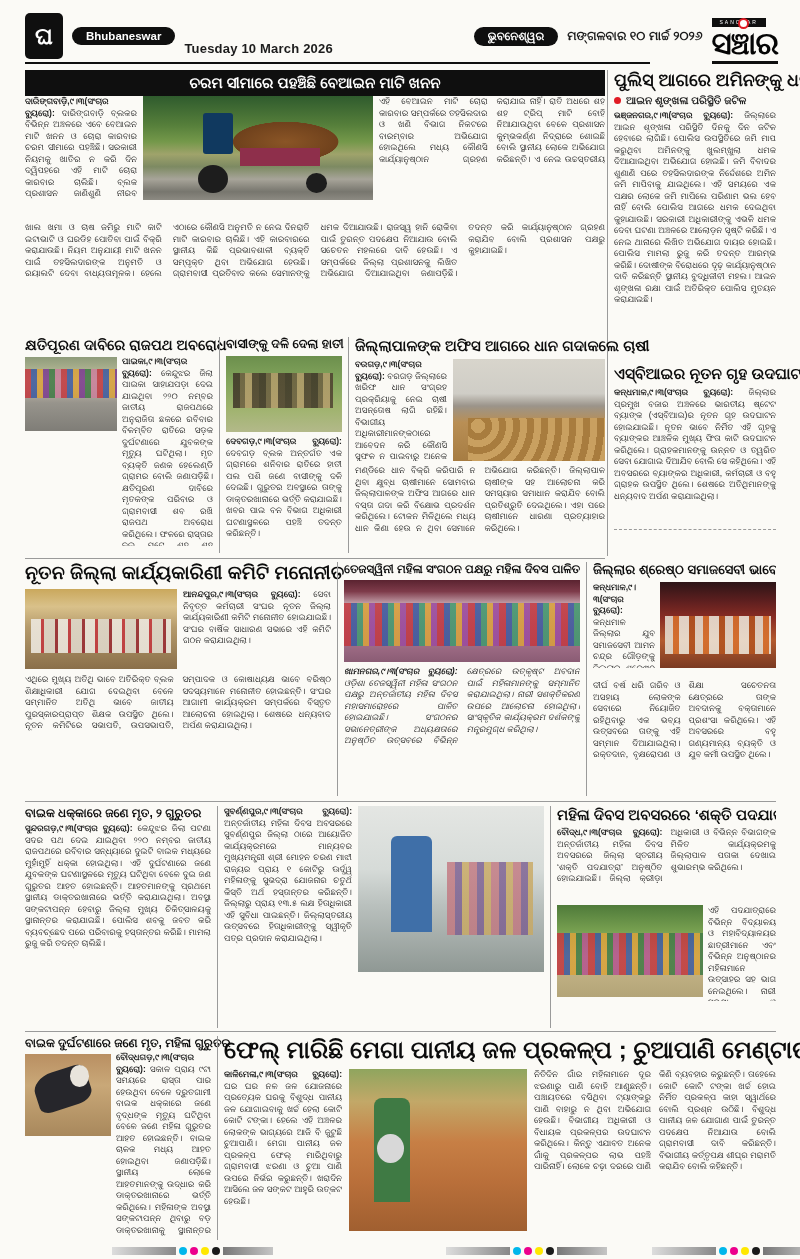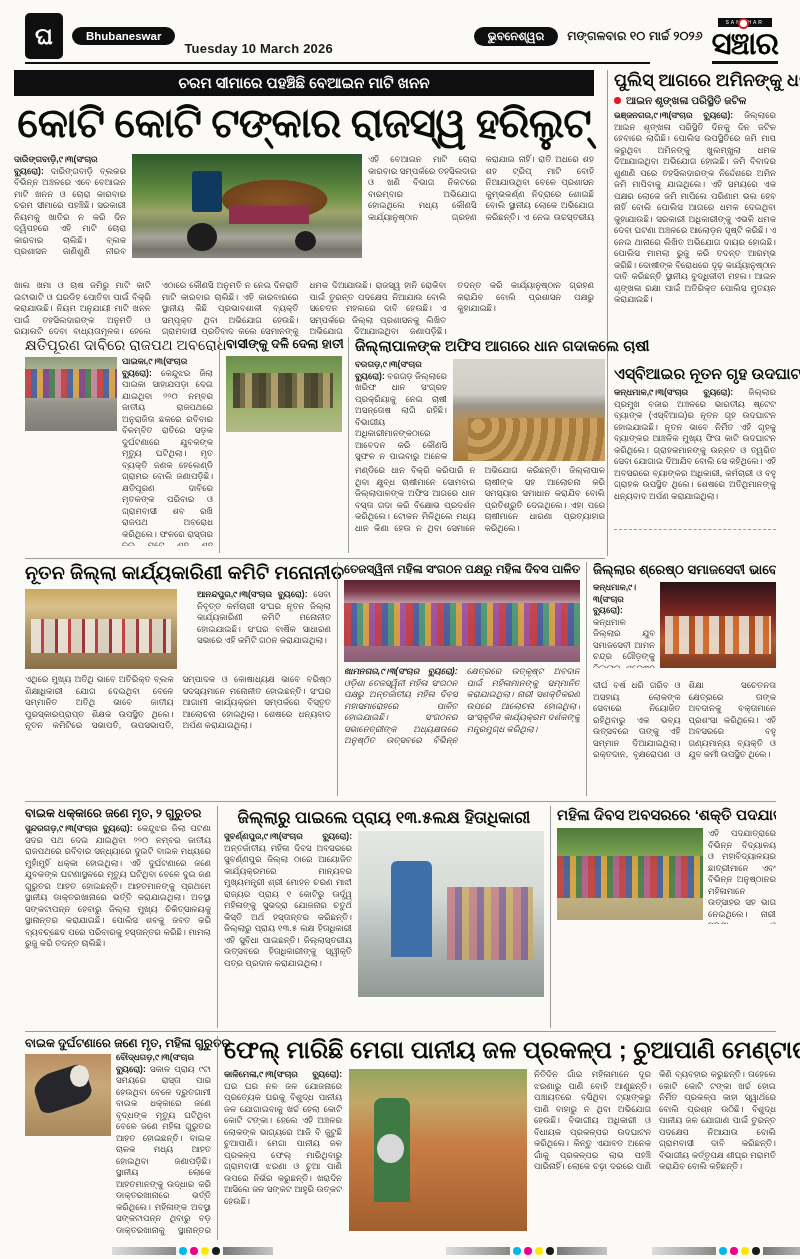--- a/index.html
+++ b/index.html
@@ -6,34 +6,34 @@
   .page{position:relative;width:800px;height:1259px;margin:0 auto;background:#fbfaf6;
         font-family:"Liberation Sans","DejaVu Sans",sans-serif;color:#1c1c1c;overflow:hidden;}
   
   .hdr{position:absolute;left:25px;right:22px;top:12px;height:48px;display:flex;align-items:center;justify-content:space-between;}
   .hdr-left,.hdr-right{display:flex;align-items:center;gap:9px;}
   .page-badge{width:38px;height:46px;background:#0f0f0f;border-radius:5px;display:flex;align-items:center;justify-content:center;}
   .page-badge span{color:#fff;font-size:23px;font-weight:700;}
   .pill{background:#0f0f0f;color:#fff;border-radius:12px;padding:3px 14px;font-size:11.5px;font-weight:700;white-space:nowrap;}
   .date-en{font-size:13px;font-weight:700;letter-spacing:.2px;margin-top:24px;}
   .date-od{font-size:12.5px;font-weight:700;}
-  .logo{position:relative;text-align:center;line-height:1;padding-top:2px;}
+  .logo{position:relative;text-align:left;line-height:1;padding-top:2px;}
   .logo-top{display:inline-block;background:#0f0f0f;color:#fff;font-size:5px;letter-spacing:2px;padding:2px 8px;margin-bottom:1px;}
   .logo-main{font-size:31px;font-weight:900;color:#050505;letter-spacing:-1px;border-bottom:3px solid #0f0f0f;padding-bottom:2px;}
   .logo-ring{position:absolute;left:26px;top:9px;width:7px;height:7px;border:2.5px solid #e01b24;border-radius:50%;background:#fff;}
   .hrule{position:absolute;left:25px;width:625px;top:62px;border-top:2.5px solid #0f0f0f;}
   
   .body{font-size:8.6px;line-height:1.34;text-align:justify;color:#222;overflow:hidden;}
   .dl{font-weight:700;}
   .cols2{column-count:2;column-gap:9px;}
   h1,h2,h3{margin:0;color:#0c0c0c;}
   .vsep{border-left:1px solid #9a9a9a;margin:0 6px;}
   .hsep{position:absolute;border-top:1px solid #9a9a9a;}
   
-  .lead{position:absolute;left:14px;top:70px;width:580px;}
+  .lead{position:absolute;left:25px;top:70px;width:580px;}
   .kicker{background:#0f0f0f;color:#fff;text-align:center;font-weight:700;font-size:15px;padding:4px 0;}
   .lead-hl{font-size:41px;font-weight:800;text-align:center;letter-spacing:-1px;margin:4px 0 7px;white-space:nowrap;}
   .lead-mid{display:flex;gap:6px;}
   .lead-c1{width:112px;height:104px;}
   .lead-right{flex:1;min-width:0;}
   .subbar{background:#0f0f0f;color:#fff;text-align:center;font-weight:700;font-size:13.5px;padding:3px 6px;margin:0 0 5px 14px;}
   .lead-c23{height:76px;}
   .lead-bottom{height:70px;column-count:4;column-gap:11px;margin-top:22px;}
   
   .vdiv{position:absolute;left:607px;top:70px;height:486px;border-left:1px solid #9a9a9a;}
@@ -82,38 +82,38 @@
   .ph-bike{background:linear-gradient(180deg,#b98f62 0%,#c9a878 38%,#a8885c 100%);}
   .ph-bike::before{content:"";position:absolute;left:12%;top:20%;width:64%;height:46%;background:#26262b;
     border-radius:40% 18% 30% 20%;transform:rotate(-18deg);}
   .ph-bike::after{content:"";position:absolute;left:52%;top:14%;width:22%;height:26%;background:#e8e4dc;border-radius:50%;}
   .ph-water{background:linear-gradient(180deg,#8fa55e 0%,#c2a868 20%,#c77f45 45%,#b96f3a 70%,#a05f30 100%);}
   .ph-water::before{content:"";position:absolute;left:14%;top:18%;width:20%;height:64%;background:#3f7a44;border-radius:8px 8px 0 0;}
   .ph-water::after{content:"";position:absolute;left:16%;top:40%;width:15%;height:18%;background:#d8d8d8;border-radius:50%;}
   
   .row2{position:absolute;left:25px;top:337px;width:580px;height:216px;display:flex;}
   .s1{width:188px;}
-  .s1-hl{font-size:14.5px;font-weight:400;white-space:nowrap;text-align:center;}
+  .s1-hl{font-size:14.5px;font-weight:700;white-space:nowrap;text-align:center;}
   .s1-ph{float:left;width:92px;height:74px;margin:3px 5px 2px 0;}
   .s1-body{height:190px;margin-top:2px;}
   .s2{width:116px;}
   .s2-hl{font-size:12.5px;font-weight:800;white-space:nowrap;}
   .s2-ph{width:100%;height:76px;margin:4px 0;}
   .s2-body{height:112px;}
   .s3{flex:1;min-width:0;}
   .s3-hl{font-size:15px;font-weight:800;white-space:nowrap;text-align:right;}
   .s3-top{display:flex;gap:6px;margin-top:4px;}
   .s3-left{width:92px;height:102px;}
   .s3-ph{flex:1;height:102px;}
   .s3-bottom{height:80px;column-count:2;column-gap:9px;margin-top:4px;}
   
   .row3{position:absolute;left:25px;top:562px;width:751px;height:234px;display:flex;}
   .t1{width:306px;}
   .t1-hl{font-size:19px;font-weight:800;white-space:nowrap;}
-  .t1-top{display:flex;gap:20px;margin-top:5px;}
+  .t1-top{display:flex;gap:6px;margin-top:5px;}
   .t1-ph{width:152px;height:80px;}
   .t1-toptext{flex:1;height:80px;}
   .t1-bottom{height:116px;column-count:2;column-gap:9px;margin-top:5px;}
   .t2{width:236px;}
   .t2-hl{font-size:11.8px;font-weight:800;white-space:nowrap;overflow:hidden;}
   .t2-ph{width:100%;height:82px;margin:4px 0;}
   .t2-body{height:118px;column-count:2;column-gap:9px;font-style:italic;}
   .t3{flex:1;min-width:0;}
   .t3-hl{font-size:13.2px;font-weight:800;white-space:nowrap;overflow:hidden;}
   .t3-top{display:flex;gap:5px;margin-top:4px;}
@@ -177,21 +177,20 @@
         <div class="logo-top">SANCHAR</div>
         <div class="logo-main">ସଞ୍ଚାର</div>
         <span class="logo-ring"></span>
       </div>
     </div>
   </header>
   <div class="hrule"></div>
 
   <section class="lead">
     <div class="kicker">ଚରମ ସୀମାରେ ପହଞ୍ଚିଛି ବେଆଇନ ମାଟି ଖନନ</div>
-    <h1 class="lead-hl">କୋଟି କୋଟି ଟଙ୍କାର ରାଜସ୍ୱ ହରିଲୁଟ୍</h1>
     <div class="lead-mid">
       <div class="body lead-c1"><b class="dl">ଦାରିଙ୍ଗବାଡ଼ି,୯।୩(ସଂଚାର ବ୍ୟୁରୋ):</b> <span>ଦାରିଙ୍ଗବାଡ଼ି ବ୍ଲକର ବିଭିନ୍ନ ଅଞ୍ଚଳରେ ଏବେ ବେଆଇନ ମାଟି ଖନନ ଓ ଚୋରା କାରବାର ଚରମ ସୀମାରେ ପହଞ୍ଚିଛି। ସରକାରୀ ନିୟମକୁ ଖାତିର ନ କରି ଦିନ ଦ୍ୱିପହରେ ଏହି ମାଟି ଚୋରା କାରବାର ଚାଲିଛି। ବ୍ଲକ ପ୍ରଶାସନ ଜାଣିଶୁଣି ନୀରବ ରହିଥିବା ଅଭିଯୋଗ ହେଉଛି। ଫଳରେ ସରକାର କୋଟି କୋଟି ଟଙ୍କାର ରାଜସ୍ୱ ହରାଉଛନ୍ତି। ଟ୍ରାକ୍ଟର ଓ ହାଇୱାରେ ମାଟି ବୋହି ନିଆଯାଉଛି। ଗାଁ ରାସ୍ତା ଭାଙ୍ଗି ଚୁରମାର ହେଉଛି।</span></div>
       <div class="ph ph-tractor" style="width:230px;height:104px;">
         <i class="tr-cab"></i>
         <i class="tr-trailer"></i>
         <i class="tr-wheel"></i>
         <i class="tr-wheel w2"></i>
       </div>
       <div class="lead-right">
         <div class="body cols2 lead-c23">ଏହି ବେଆଇନ ମାଟି ଚୋରା କାରବାର ସମ୍ପର୍କରେ ତହସିଲଦାର ଓ ଖଣି ବିଭାଗ ନିକଟରେ ବାରମ୍ବାର ଅଭିଯୋଗ ହୋଇଥିଲେ ମଧ୍ୟ କୌଣସି କାର୍ଯ୍ୟାନୁଷ୍ଠାନ ଗ୍ରହଣ କରାଯାଇ ନାହିଁ। ରାତି ଅଧରେ ଶହ ଶହ ଟ୍ରିପ୍ ମାଟି ବୋହି ନିଆଯାଉଥିବା ବେଳେ ପ୍ରଶାସନ କୁମ୍ଭକର୍ଣ୍ଣ ନିଦ୍ରାରେ ଶୋଇଛି ବୋଲି ସ୍ଥାନୀୟ ଲୋକେ ଅଭିଯୋଗ କରିଛନ୍ତି। ଏ ନେଇ ଉଚ୍ଚସ୍ତରୀୟ ତଦନ୍ତ ଦାବି ହୋଇଛି। ଦୋଷୀଙ୍କ ବିରୋଧରେ ଦୃଢ଼ କାର୍ଯ୍ୟାନୁଷ୍ଠାନ ଦାବି କରିଛନ୍ତି ଗ୍ରାମବାସୀ।</div>
@@ -215,20 +214,21 @@
   <section class="row2">
     <article class="s1">
       <h3 class="s1-hl">କ୍ଷତିପୂରଣ ଦାବିରେ ରାଜପଥ ଅବରୋଧ</h3>
       <div class="ph ph-crowd s1-ph"></div>
       <div class="body s1-body"><b class="dl">ପାଇକା,୯।୩(ସଂଚାର ବ୍ୟୁରୋ):</b> <span>କେନ୍ଦୁଝର ଜିଲା ପାଇକା ସାହାଯପଡ଼ା ଦେଇ ଯାଇଥିବା ୨୨୦ ନମ୍ବର ଜାତୀୟ ରାଜପଥରେ ଅନୁରାଜିତା ଛକରେ ରବିବାର ବିଳମ୍ବିତ ରାତିରେ ସଡ଼କ ଦୁର୍ଘଟଣାରେ ଯୁବକଙ୍କ ମୃତ୍ୟୁ ଘଟିଥିଲା। ମୃତ ବ୍ୟକ୍ତି ଜଣକ ହେଲେଣ୍ଡି ଗ୍ରାମର ବୋଲି ଜଣାପଡ଼ିଛି। କ୍ଷତିପୂରଣ ଦାବିରେ ମୃତକଙ୍କ ପରିବାର ଓ ଗ୍ରାମବାସୀ ଶବ ରଖି ରାଜପଥ ଅବରୋଧ କରିଥିଲେ। ଫଳରେ ରାସ୍ତାର ଦୁଇ ପଟେ ଶହ ଶହ ଯାନବାହନ ଅଟକି ରହିଥିଲା। ଖବର ପାଇ ପୋଲିସ ଘଟଣାସ୍ଥଳରେ ପହଞ୍ଚି ବୁଝାସୁଝା କରିବା ପରେ ଅବରୋଧ ହଟିଥିଲା।</span></div>
     </article>
     <div class="vsep"></div>
     <article class="s2">
       <h3 class="s2-hl">ବାସୀଙ୍କୁ ଦଳି ଦେଲା ହାତୀ</h3>
       <div class="ph ph-elephant s2-ph"></div>
+      <div class="body s2-body"><b class="dl">ଦେବଗଡ଼,୯।୩(ସଂଚାର ବ୍ୟୁରୋ):</b> <span>ଦେବଗଡ଼ ବ୍ଲକ ଅନ୍ତର୍ଗତ ଏକ ଗ୍ରାମରେ ଶନିବାର ରାତିରେ ହାତୀ ପଲ ପଶି ଜଣେ ବାସୀଙ୍କୁ ଦଳି ଦେଇଛି। ଗୁରୁତର ଅବସ୍ଥାରେ ତାଙ୍କୁ ଡାକ୍ତରଖାନାରେ ଭର୍ତ୍ତି କରାଯାଇଛି। ଖବର ପାଇ ବନ ବିଭାଗ ଅଧିକାରୀ ଘଟଣାସ୍ଥଳରେ ପହଞ୍ଚି ତଦନ୍ତ କରିଛନ୍ତି।</span></div>
     </article>
     <div class="vsep"></div>
     <article class="s3">
       <h3 class="s3-hl">ଜିଲ୍ଲାପାଳଙ୍କ ଅଫିସ ଆଗରେ ଧାନ ଗଦାକଲେ ଚାଷୀ</h3>
       <div class="s3-top">
         <div class="body s3-left"><b class="dl">ବରଗଡ଼,୯।୩(ସଂଚାର ବ୍ୟୁରୋ):</b> <span>ବରଗଡ଼ ଜିଲ୍ଲାରେ ଖରିଫ ଧାନ ସଂଗ୍ରହ ପ୍ରକ୍ରିୟାକୁ ନେଇ ଚାଷୀ ଅସନ୍ତୋଷ ଲାଗି ରହିଛି। ବିଭାଗୀୟ ଅଧିକାରୀମାନଙ୍କଠାରେ ଆବେଦନ କରି କୌଣସି ସୁଫଳ ନ ପାଇବାରୁ ଅନେକ ଚାଷୀ ପକ୍ଷୀଘର ଛକରେ ଧାରଣା ଦେଇଥିଲେ।</span></div>
         <div class="ph ph-paddy s3-ph"></div>
       </div>
       <div class="body s3-bottom">ମଣ୍ଡିରେ ଧାନ ବିକ୍ରି କରିପାରି ନ ଥିବା କ୍ଷୁବ୍ଧ ଚାଷୀମାନେ ସୋମବାର ଜିଲ୍ଲାପାଳଙ୍କ ଅଫିସ ଆଗରେ ଧାନ ବସ୍ତା ଗଦା କରି ବିକ୍ଷୋଭ ପ୍ରଦର୍ଶନ କରିଥିଲେ। ଟୋକନ ମିଳିଥିଲେ ମଧ୍ୟ ଧାନ କିଣା ହେଉ ନ ଥିବା ସେମାନେ ଅଭିଯୋଗ କରିଛନ୍ତି। ଜିଲ୍ଲାପାଳ ଚାଷୀଙ୍କ ସହ ଆଲୋଚନା କରି ସମସ୍ୟାର ସମାଧାନ କରାଯିବ ବୋଲି ପ୍ରତିଶ୍ରୁତି ଦେଇଥିଲେ। ଏହା ପରେ ଚାଷୀମାନେ ଧାରଣା ପ୍ରତ୍ୟାହାର କରିଥିଲେ।</div>
     </article>
@@ -262,29 +262,29 @@
   </section>
   <div class="hsep" style="left:25px;width:751px;top:801px;"></div>
 
   <section class="row4">
     <article class="u1">
       <h3 class="u1-hl">ବାଇକ ଧକ୍କାରେ ଜଣେ ମୃତ, ୨ ଗୁରୁତର</h3>
       <div class="body u1-body"><b class="dl">ସୁନ୍ଦରଗଡ଼,୯।୩(ସଂଚାର ବ୍ୟୁରୋ):</b> <span>କେନ୍ଦୁଝର ଜିଲା ପଟଣା ସଦର ପଥ ଦେଇ ଯାଇଥିବା ୨୨୦ ନମ୍ବର ଜାତୀୟ ରାଜପଥରେ ରବିବାର ସନ୍ଧ୍ୟାରେ ଦୁଇଟି ବାଇକ ମଧ୍ୟରେ ମୁହାଁମୁହିଁ ଧକ୍କା ହୋଇଥିଲା। ଏହି ଦୁର୍ଘଟଣାରେ ଜଣେ ଯୁବକଙ୍କ ଘଟଣାସ୍ଥଳରେ ମୃତ୍ୟୁ ଘଟିଥିବା ବେଳେ ଦୁଇ ଜଣ ଗୁରୁତର ଆହତ ହୋଇଛନ୍ତି। ଆହତମାନଙ୍କୁ ପ୍ରଥମେ ସ୍ଥାନୀୟ ଡାକ୍ତରଖାନାରେ ଭର୍ତ୍ତି କରାଯାଇଥିଲା। ଅବସ୍ଥା ସଙ୍କଟାପନ୍ନ ହେବାରୁ ଜିଲ୍ଲା ମୁଖ୍ୟ ଚିକିତ୍ସାଳୟକୁ ସ୍ଥାନାନ୍ତର କରାଯାଇଛି। ପୋଲିସ ଶବକୁ ଜବତ କରି ବ୍ୟବଚ୍ଛେଦ ପରେ ପରିବାରକୁ ହସ୍ତାନ୍ତର କରିଛି। ମାମଲା ରୁଜୁ କରି ତଦନ୍ତ ଚାଲିଛି।</span></div>
     </article>
     <div class="vsep"></div>
     <article class="u2">
-      <h3 class="u2-hl">ଜିଲ୍ଲାରୁ ପାଇଲେ ପ୍ରାୟ ୧୩.୫ଲକ୍ଷ ହିତାଧିକାରୀ</h3>
       <div class="u2-main">
         <div class="body u2-text"><b class="dl">ସୁବର୍ଣ୍ଣପୁର,୯।୩(ସଂଚାର ବ୍ୟୁରୋ):</b> <span>ଅନ୍ତର୍ଜାତୀୟ ମହିଳା ଦିବସ ଅବସରରେ ସୁବର୍ଣ୍ଣପୁର ଜିଲ୍ଲା ଠାରେ ଆୟୋଜିତ କାର୍ଯ୍ୟକ୍ରମରେ ମାନ୍ୟବର ମୁଖ୍ୟମନ୍ତ୍ରୀ ଶ୍ରୀ ମୋହନ ଚରଣ ମାଝୀ ରାଜ୍ୟର ପ୍ରାୟ ୧ କୋଟିରୁ ଊର୍ଦ୍ଧ୍ୱ ମହିଳାଙ୍କୁ ସୁଭଦ୍ରା ଯୋଜନାର ଚତୁର୍ଥ କିସ୍ତି ଅର୍ଥ ହସ୍ତାନ୍ତର କରିଛନ୍ତି। ଜିଲ୍ଲାରୁ ପ୍ରାୟ ୧୩.୫ ଲକ୍ଷ ହିତାଧିକାରୀ ଏହି ସୁବିଧା ପାଇଛନ୍ତି। ଜିଲ୍ଲାସ୍ତରୀୟ ଉତ୍ସବରେ ହିତାଧିକାରୀଙ୍କୁ ସ୍ୱୀକୃତି ପତ୍ର ପ୍ରଦାନ କରାଯାଇଥିଲା।</span></div>
         <div class="ph ph-dist u2-ph"></div>
       </div>
     </article>
     <div class="vsep"></div>
     <article class="u3">
       <h3 class="u3-hl">ମହିଳା ଦିବସ ଅବସରରେ ‘ଶକ୍ତି ପଦଯାତ୍ରା’</h3>
+      <div class="body u3-top"><b class="dl">ବୌଦ୍ଧ,୯।୩(ସଂଚାର ବ୍ୟୁରୋ):</b> <span>ଅନ୍ତର୍ଜାତୀୟ ମହିଳା ଦିବସ ଅବସରରେ ଜିଲ୍ଲା ସ୍ତରୀୟ ‘ଶକ୍ତି ପଦଯାତ୍ରା’ ଅନୁଷ୍ଠିତ ହୋଇଯାଇଛି। ଜିଲ୍ଲା କ୍ରୀଡ଼ା ଅଧିକାରୀ ଓ ବିଭିନ୍ନ ବିଭାଗଙ୍କ ମିଳିତ କାର୍ଯ୍ୟକ୍ରମକୁ ଜିଲ୍ଲାପାଳ ପତାକା ଦେଖାଇ ଶୁଭାରମ୍ଭ କରିଥିଲେ।</span></div>
       <div class="u3-bottom">
         <div class="ph ph-walkers u3-ph"></div>
         <div class="body u3-bbody">ଏହି ପଦଯାତ୍ରାରେ ବିଭିନ୍ନ ବିଦ୍ୟାଳୟ ଓ ମହାବିଦ୍ୟାଳୟର ଛାତ୍ରୀମାନେ ଏବଂ ବିଭିନ୍ନ ଅନୁଷ୍ଠାନର ମହିଳାମାନେ ଉତ୍ସାହର ସହ ଭାଗ ନେଇଥିଲେ। ନାରୀ ସୁରକ୍ଷା ଓ ସଶକ୍ତିକରଣ ସମ୍ପର୍କିତ ପ୍ଲାକାର୍ଡ ଧରି ସହରର ପ୍ରମୁଖ ରାସ୍ତା ପରିକ୍ରମା କରାଯାଇଥିଲା। ଶେଷରେ ଶପଥ ପାଠ କରାଯାଇଥିଲା।</div>
       </div>
     </article>
   </section>
   <div class="hsep" style="left:25px;width:751px;top:1031px;"></div>
 
   <section class="row5">
     <article class="v1">

